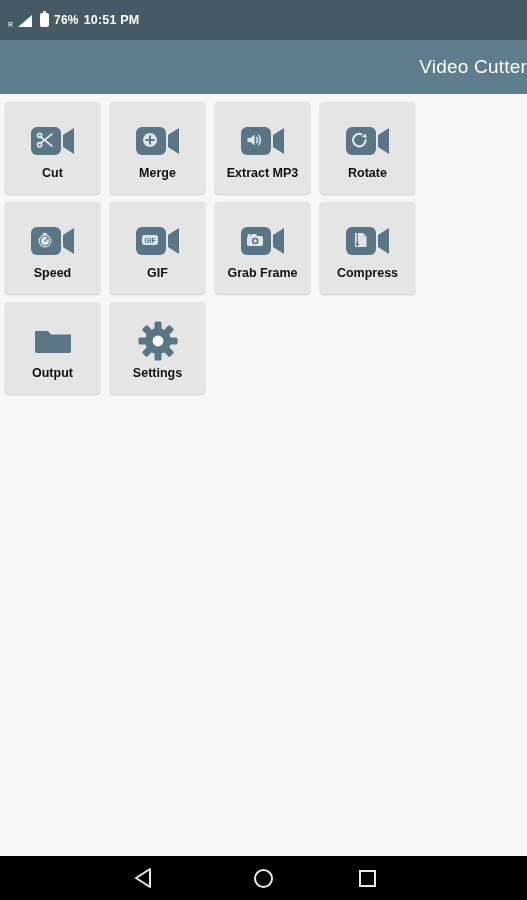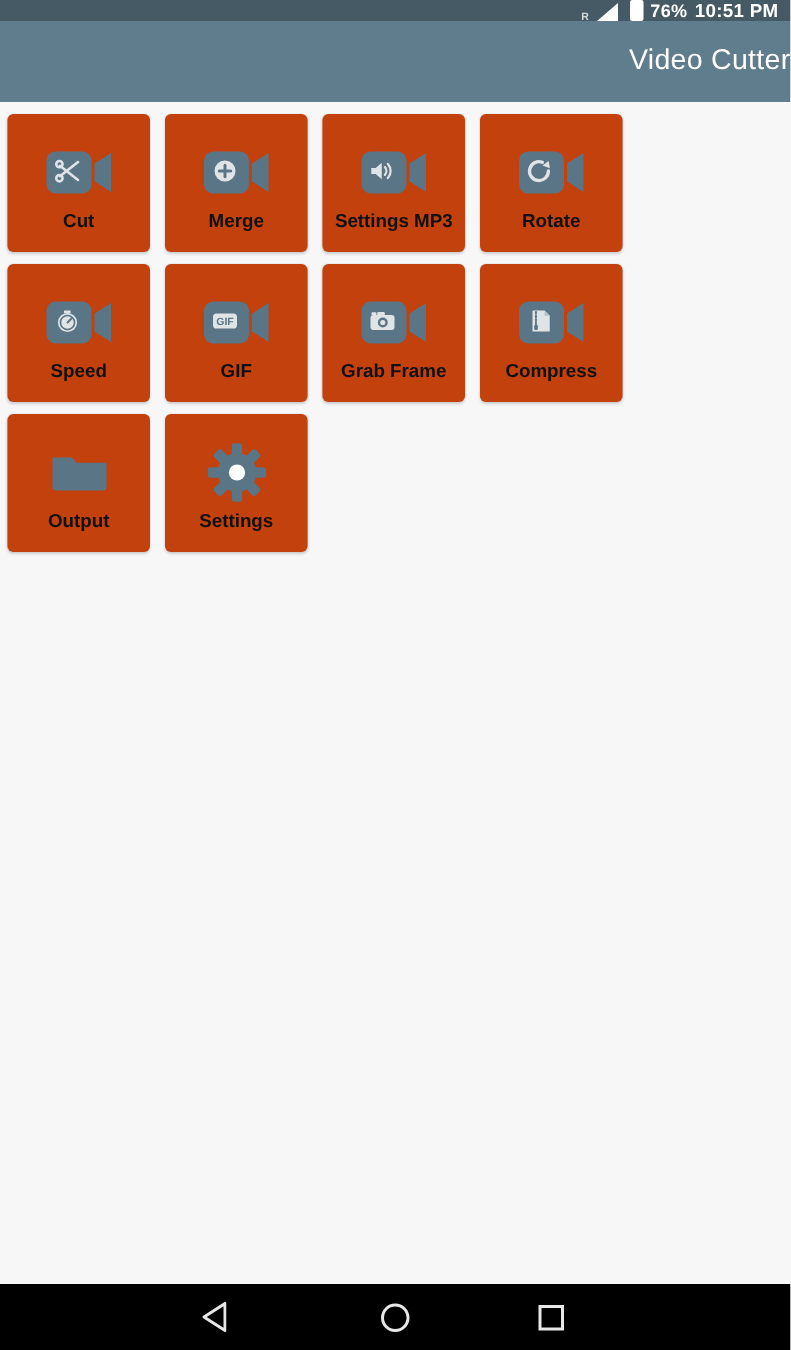--- a/index.html
+++ b/index.html
@@ -10,25 +10,24 @@
     width: 527px;
     height: 900px;
     background: #f7f7f7;
     font-family: "Liberation Sans", sans-serif;
     overflow: hidden;
     position: relative;
   }
 
   
   .status-bar {
-    height: 14px;
+    height: 40px;
     background: #455a64;
     display: flex;
     align-items: center;
-    justify-content: flex-end;
     padding: 0 8px;
     box-sizing: border-box;
     color: #ffffff;
   }
   .status-right {
     display: flex;
     align-items: center;
     gap: 5px;
   }
   .roam-letter {
@@ -94,21 +93,21 @@
   
   .grid {
     display: flex;
     flex-wrap: wrap;
     padding: 8px 0 0 5px;
     box-sizing: border-box;
   }
   .tile {
     width: 95px;
     height: 92px;
-    background: #c2410c;
+    background: #e5e5e5;
     border-radius: 4px;
     margin: 0 10px 8px 0;
     box-shadow: 0 1px 2px rgba(0,0,0,.16), 0 0 1px rgba(0,0,0,.12);
     display: flex;
     flex-direction: column;
     align-items: center;
     justify-content: center;
     box-sizing: border-box;
     cursor: pointer;
   }
@@ -214,21 +213,21 @@
     <path d="M34 12 L45 5 L45 31 L34 24 Z" fill="#5a7585"></path>
     <g transform="translate(8,10)">
     <path d="M0.5 5 H3.5 L7.5 1.5 V12.5 L3.5 9 H0.5 Z" fill="#dfe4e6"></path>
     <g stroke="#dfe4e6" stroke-width="1.5" fill="none" stroke-linecap="round">
       <path d="M9.6 4.4 A4 4 0 0 1 9.6 9.6"></path>
       <path d="M11.6 2.3 A7 7 0 0 1 11.6 11.7"></path>
     </g>
           </g>
   </svg>
       </div>
-      <div class="tile-label">Settings MP3</div>
+      <div class="tile-label">Extract MP3</div>
     </div>
     <div class="tile">
       <div class="tile-icon">
         <svg width="48" height="36" viewBox="0 0 48 36">
     <rect x="2" y="4" width="30" height="28" rx="6" fill="#5a7585"></rect>
     <path d="M34 12 L45 5 L45 31 L34 24 Z" fill="#5a7585"></path>
     <g transform="translate(8,10)">
     <g fill="none" stroke="#dfe4e6" stroke-width="2.2" stroke-linecap="round">
       <path d="M13.6 7 A6.3 6.3 0 1 1 9.6 1.2"></path>
     </g>

